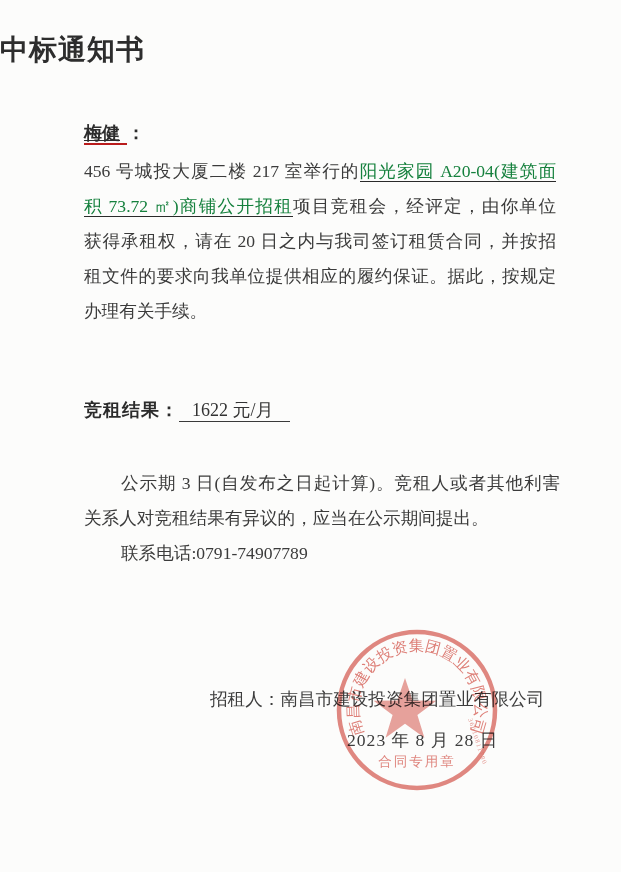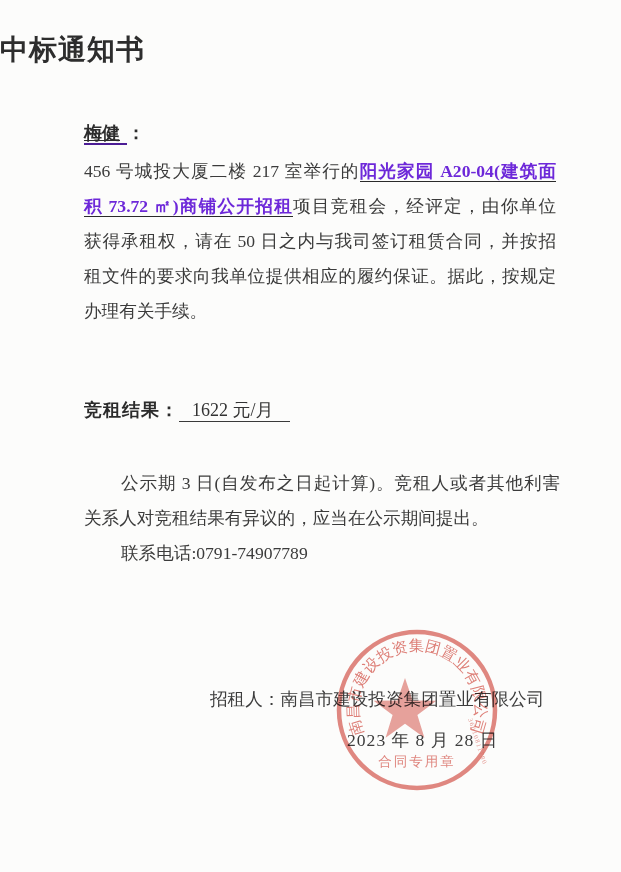--- a/index.html
+++ b/index.html
@@ -19,34 +19,34 @@
     text-align:left;
     font-size:28px;line-height:1.15;
     font-weight:bold;color:#2d2d2d;
     letter-spacing:1px;
   }
   .salutation{
     top:122px;left:84px;
     font-size:18px;line-height:23px;
     font-weight:bold;color:#2c2c2c;
   }
-  .salu-name{border-bottom:2px solid #4c1d95;padding-right:7px;text-decoration:underline;}
+  .salu-name{border-bottom:2px solid #b91c1c;padding-right:7px;text-decoration:underline;}
   .body-block{
     top:154px;left:84px;width:472px;
     font-size:17.6px;line-height:35px;
   }
   .notice-block{
     top:466px;left:84px;width:476px;
     font-size:17.6px;line-height:35px;
   }
   .line{white-space:nowrap;}
   .fill{text-align:justify;text-align-last:justify;white-space:normal;}
   .indent{text-indent:37px;}
   .em{
-    font-weight:bold;color:#6d28d9;
+    font-weight:normal;color:#15803d;
     border-bottom:1.8px solid #2a2a2a;
   }
   .result-block{
     top:398px;left:84px;
     font-size:18px;line-height:24px;
   }
   .result-label{font-weight:bold;color:#2b2b2b;letter-spacing:1px;}
   .result-value{
     border-bottom:1.6px solid #3a3a3a;
     padding:0 16px 1px 13px;
@@ -69,21 +69,21 @@
 
   <div class="abs doc-title">中标通知书</div>
 
   <div class="abs salutation">
     <span class="salu-name">梅健</span><span>：</span>
   </div>
 
   <div class="abs body-block">
     <div class="line fill"><span>456 号城投大厦二楼 217 室举行的</span><span class="em">阳光家园 A20-04(建筑面</span></div>
     <div class="line fill"><span class="em">积 73.72 ㎡)商铺公开招租</span><span>项目竞租会，经评定，由你单位</span></div>
-    <div class="line fill">获得承租权，请在 50 日之内与我司签订租赁合同，并按招</div>
+    <div class="line fill">获得承租权，请在 20 日之内与我司签订租赁合同，并按招</div>
     <div class="line fill">租文件的要求向我单位提供相应的履约保证。据此，按规定</div>
     <div class="line">办理有关手续。</div>
   </div>
 
   <div class="abs result-block">
     <span class="result-label">竞租结果：</span><span class="result-value">1622 元/月</span>
   </div>
 
   <div class="abs notice-block">
     <div class="line fill indent">公示期 3 日(自发布之日起计算)。竞租人或者其他利害</div>

